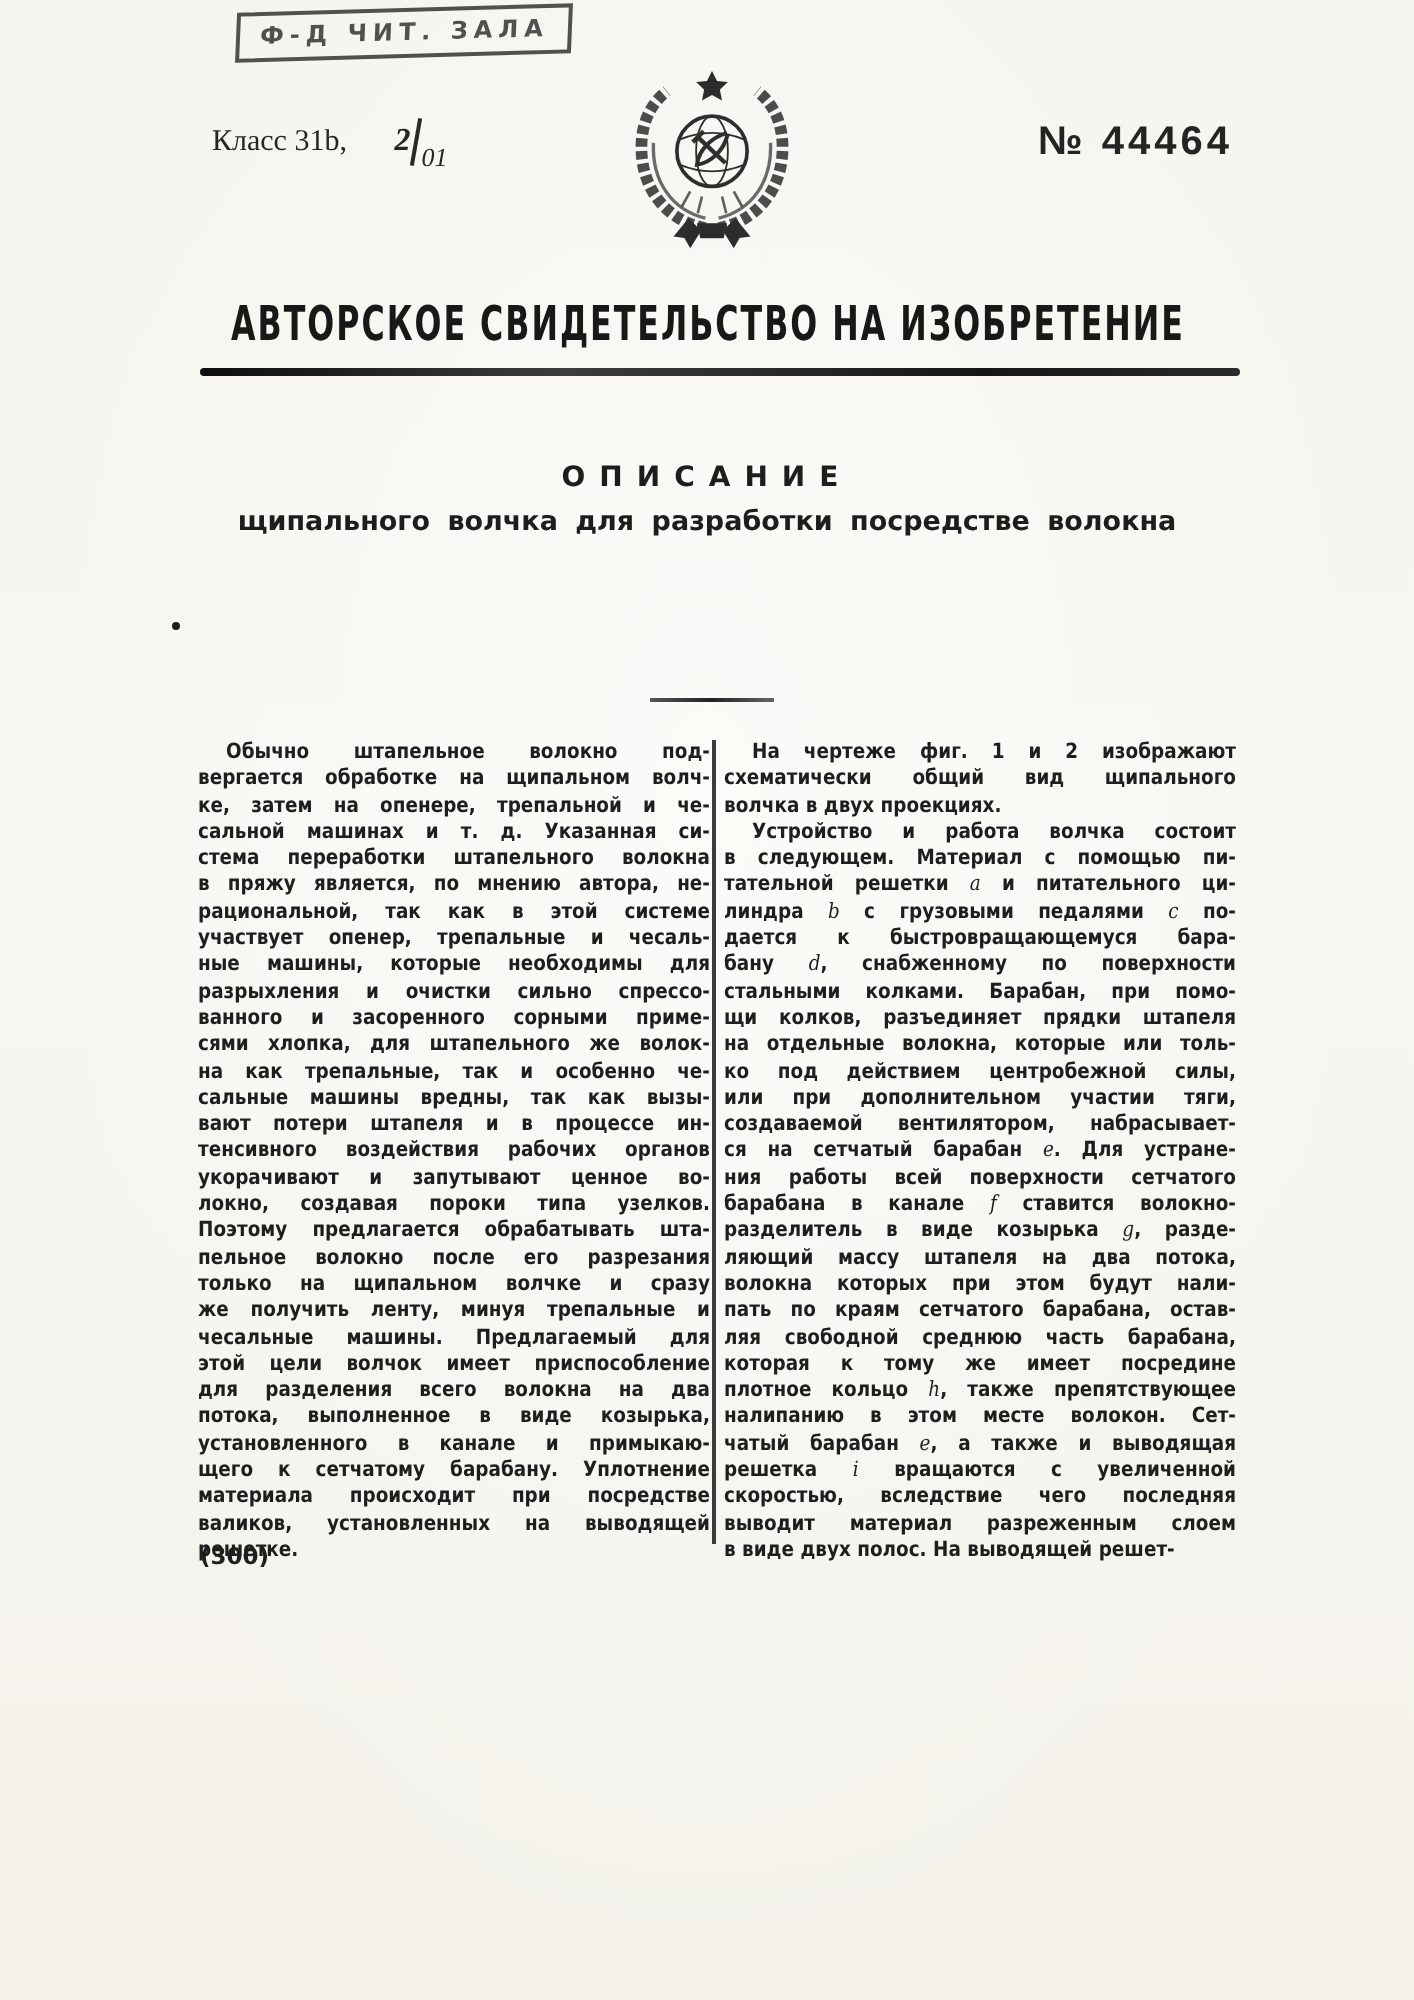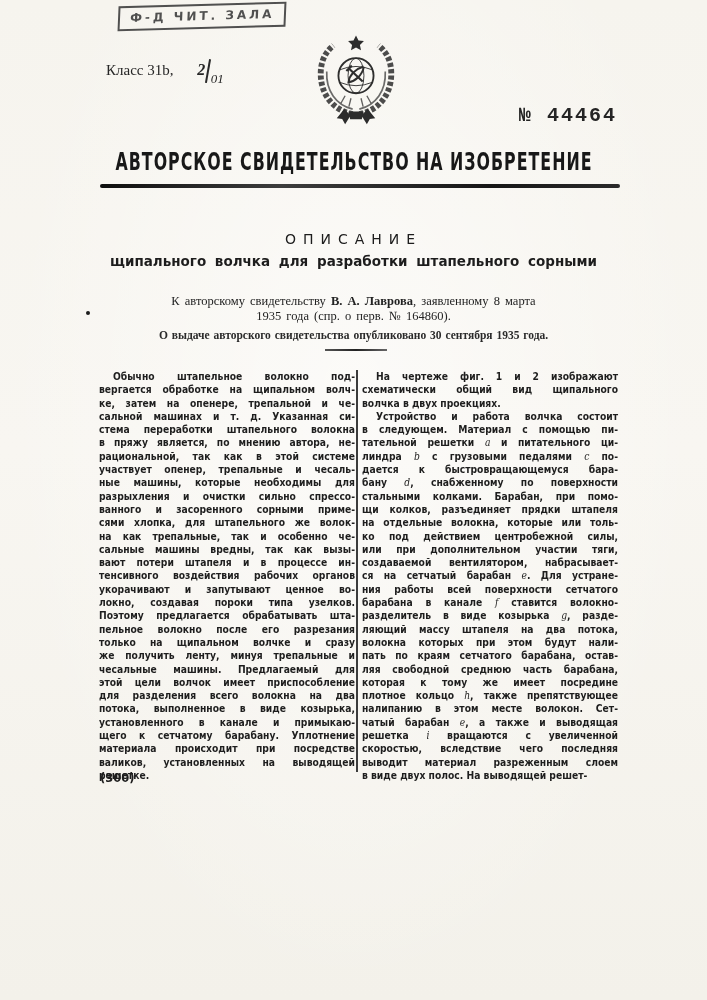--- a/index.html
+++ b/index.html
@@ -25,39 +25,39 @@
     font-family:"Liberation Serif", serif; font-size:15px; color:#262626;
     white-space:nowrap;
   }
   .class-frac { display:inline-block; position:relative; margin-left:20px; }
   .class-num { font-size:16px; font-weight:bold; font-style:italic; }
   .class-bar { display:inline-block; width:1.5px; height:24px; background:#2a2a2a;
                transform:rotate(10deg); vertical-align:-8px; margin:0 2px; }
   .class-den { font-size:13px; font-style:italic; position:relative; top:8px; }
   .doc-number {
     position:absolute; left:519px; top:60px;
-    font-family:Liberation Mono, monospace; font-weight:bold; font-size:20px;
-    letter-spacing:2px; color:#242424; white-space:nowrap;margin-top:44px;
+    font-family:Liberation Sans, sans-serif; font-weight:bold; font-size:20px;
+    letter-spacing:2px; color:#242424; white-space:nowrap;
   }
   .emblem { position:absolute; left:310px; top:31px; width:92px; height:96px; }
   .doc-type {
     position:absolute; top:148px; left:50%;
     transform:translateX(-50%) scaleX(0.66);
     font-weight:bold; font-size:24px; letter-spacing:1.5px; white-space:nowrap;
     color:#181818;
   }
   .title-rule {
     position:absolute; left:100px; top:184px; width:520px; height:4px;
     background:linear-gradient(90deg,#0e0e0e,#3d3d3d 35%,#161616 75%,#2a2a2a);
     border-radius:2px;
   }
   
   .section-heading {
     position:absolute; top:231px; left:50%; transform:translateX(-50%);
-    font-size:14px; font-weight:400; letter-spacing:7px; white-space:nowrap; color:#1d1d1d;
+    font-size:14px; font-weight:700; letter-spacing:7px; white-space:nowrap; color:#1d1d1d;
   }
   .subtitle1 {
     position:absolute; top:253px; left:50%; transform:translateX(-50%);
     font-size:13.5px; font-weight:600; word-spacing:4px; white-space:nowrap; color:#1d1d1d;
   }
   .subtitle2 {
     position:absolute; top:271px; left:50%; transform:translateX(-50%);
     font-size:13.5px; font-weight:600; word-spacing:4px; white-space:nowrap; color:#1d1d1d;
   }
   .ref1 {
@@ -140,24 +140,21 @@
       <path d="M46 95 h18 l-2 9 h-14 z" fill="#2c2c2c" stroke="none"></path>
     </g>
   </svg>
 
   <div class="doc-number">№ 44464</div>
 
   <div class="doc-type">АВТОРСКОЕ СВИДЕТЕЛЬСТВО НА ИЗОБРЕТЕНИЕ</div>
   <div class="title-rule"></div>
 
   <div class="section-heading">ОПИСАНИЕ</div>
-  <div class="subtitle1">щипального волчка для разработки штапельного сорными</div>
-  <div class="ref1">К авторскому свидетельству <b>В. А. Лаврова</b>, заявленному 8 марта</div>
-  <div class="ref2">1935 года (спр. о перв. № 164860).</div>
-  <div class="publication">О выдаче авторского свидетельства опубликовано 30 сентября 1935 года.</div>
+  <div class="subtitle1">щипального волчка для разработки посредстве волокна</div>
   <div class="small-rule"></div>
   <div class="ink-dot"></div>
 
   <div class="columns">
     <div class="col col-left">
       <div class="col-inner">
           <div class="para">
             <div class="line">Обычно штапельное волокно под-</div>
             <div class="line">вергается обработке на щипальном волч-</div>
             <div class="line">ке, затем на опенере, трепальной и че-</div>

